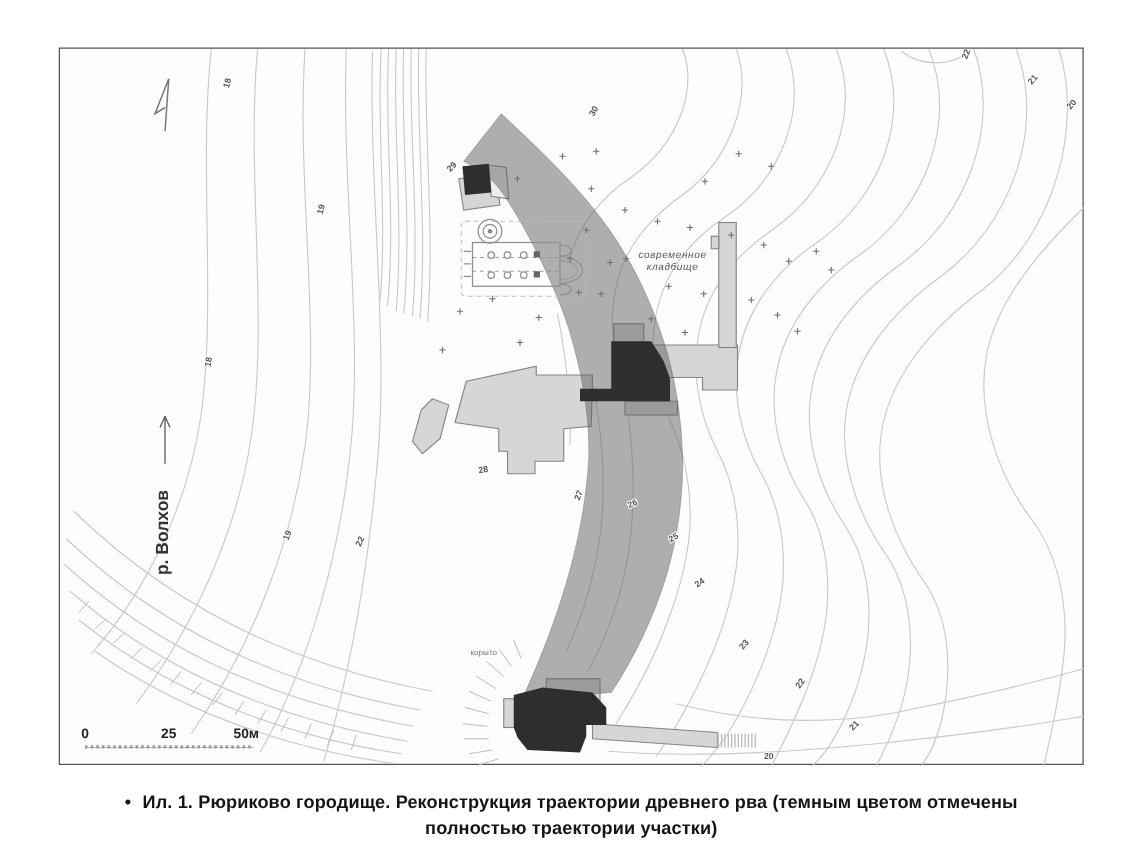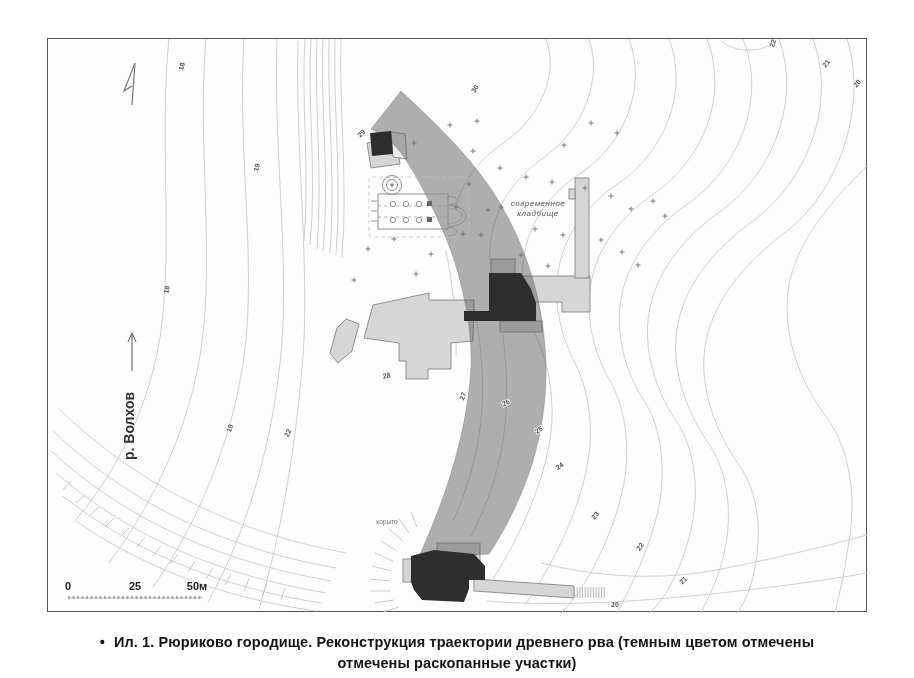--- a/index.html
+++ b/index.html
@@ -184,14 +184,14 @@
     <line x1="67" y1="596.5" x2="202" y2="596.5" stroke="#9a9a9a" stroke-width="2.5" stroke-dasharray="2,2.5"></line>
     <text x="67" y="589" text-anchor="middle" font-size="11" font-weight="bold" fill="#222">0</text>
     <text x="134" y="589" text-anchor="middle" font-size="11" font-weight="bold" fill="#222">25</text>
     <text x="196" y="589" text-anchor="middle" font-size="11" font-weight="bold" fill="#222">50м</text>
   </g>
 </svg>
 </div>
 
 <div class="caption">
   <div><span class="bullet">•</span><span>Ил. 1. Рюриково городище. Реконструкция траектории древнего рва (темным цветом отмечены</span></div>
-  <div>отмечены раскопанные участки)</div>
+  <div>полностью траектории участки)</div>
 </div>
 
 </body></html>

